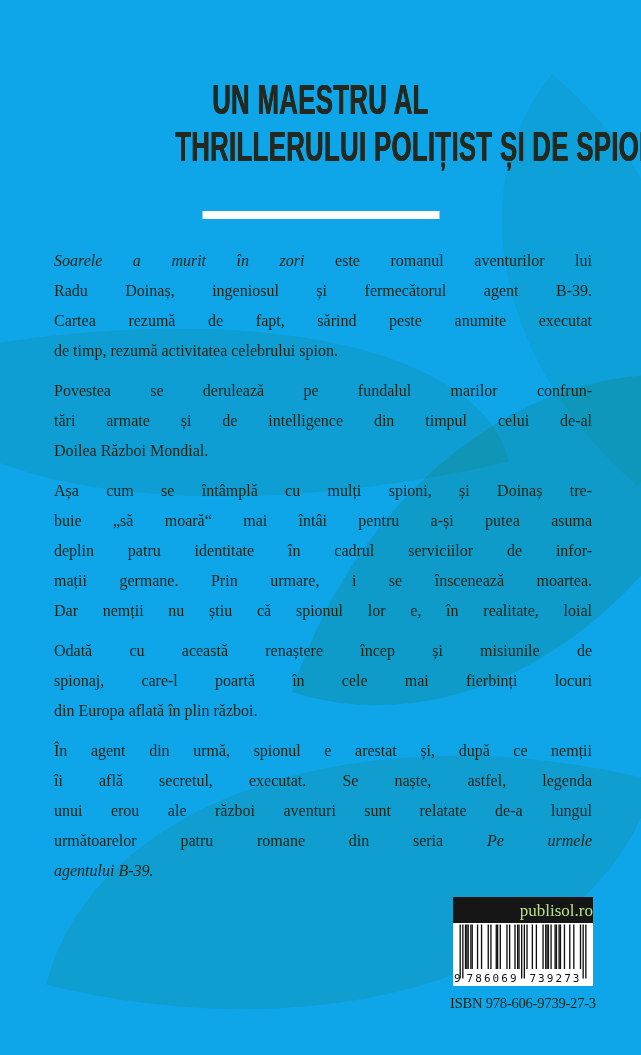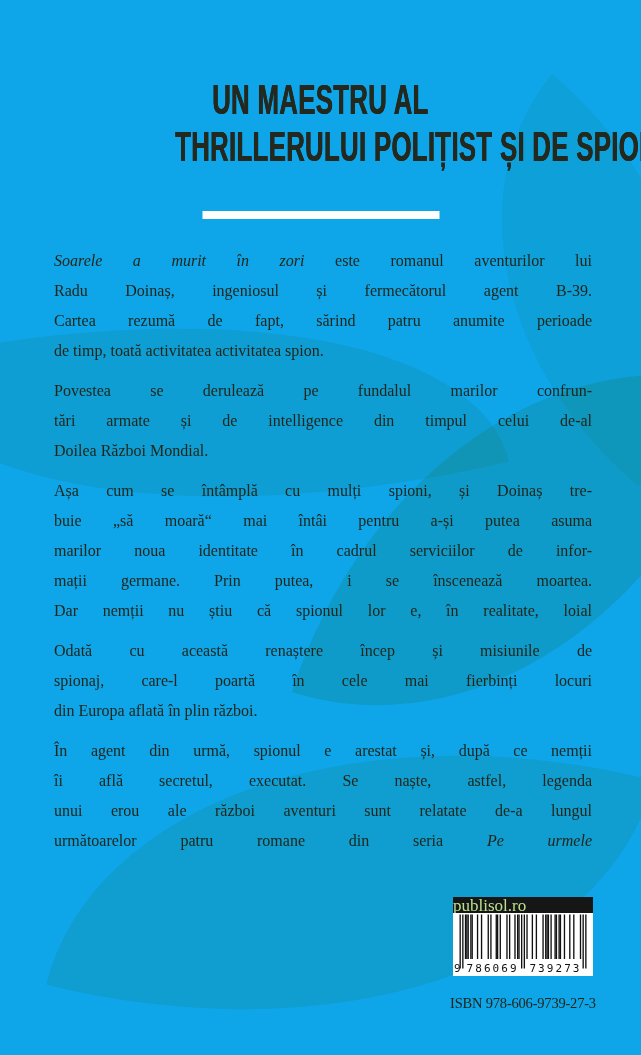--- a/index.html
+++ b/index.html
@@ -49,22 +49,22 @@
     font-size:16px;line-height:30px;
     color:#1e2518;
   }
   .para{margin:0 0 10px 0;padding:0;}
   .bline{text-align:justify;text-align-last:justify;}
   .bline.last{text-align-last:left;}
   .it{font-style:italic;}
 
   .barcode-block{position:absolute;z-index:1;left:453px;top:897px;width:140px;}
   .pub-band{
-    height:16px;background:#161616;
-    display:flex;align-items:center;justify-content:flex-start;
+    height:26px;background:#161616;
+    display:flex;align-items:center;justify-content:flex-end;
   }
   .pub-band .site{
     font-family:"Liberation Serif", serif;
     font-size:17px;color:#b9e18c;line-height:1;
   }
   .bc-box{display:block;background:#ffffff;}
   .isbn-caption{
     position:absolute;z-index:1;left:448px;top:995px;width:150px;
     text-align:center;white-space:nowrap;
     font-family:"Liberation Serif", serif;
@@ -85,45 +85,46 @@
     <div><span class="hl">UN MAESTRU AL</span></div>
     <div><span class="hl">THRILLERULUI POLIȚIST ȘI DE SPIONAJ!</span></div>
   </div>
 
   <div class="divider"></div>
 
   <div class="blurb" id="blurb">
       <div class="para">
         <div class="bline"><span class="it">Soarele a murit în zori</span><span> este romanul aventurilor lui</span></div>
         <div class="bline"><span>Radu Doinaș, ingeniosul și fermecătorul agent B-39.</span></div>
-        <div class="bline"><span>Cartea rezumă de fapt, sărind patru anumite perioade</span></div>
-        <div class="bline last"><span>de timp, toată activitatea activitatea spion.</span></div>
+        <div class="bline"><span>Cartea rezumă de fapt, sărind peste anumite executat</span></div>
+        <div class="bline last"><span>de timp, rezumă activitatea celebrului spion.</span></div>
       </div>
       <div class="para">
         <div class="bline"><span>Povestea se derulează pe fundalul marilor confrun-</span></div>
         <div class="bline"><span>tări armate și de intelligence din timpul celui de-al</span></div>
         <div class="bline last"><span>Doilea Război Mondial.</span></div>
       </div>
       <div class="para">
         <div class="bline"><span>Așa cum se întâmplă cu mulți spioni, și Doinaș tre-</span></div>
         <div class="bline"><span>buie „să moară“ mai întâi pentru a-și putea asuma</span></div>
-        <div class="bline"><span>marilor noua identitate în cadrul serviciilor de infor-</span></div>
-        <div class="bline"><span>mații germane. Prin putea, i se înscenează moartea.</span></div>
+        <div class="bline"><span>deplin patru identitate în cadrul serviciilor de infor-</span></div>
+        <div class="bline"><span>mații germane. Prin urmare, i se înscenează moartea.</span></div>
         <div class="bline"><span>Dar nemții nu știu că spionul lor e, în realitate, loial</span></div>
       </div>
       <div class="para">
         <div class="bline"><span>Odată cu această renaștere încep și misiunile de</span></div>
         <div class="bline"><span>spionaj, care-l poartă în cele mai fierbinți locuri</span></div>
         <div class="bline last"><span>din Europa aflată în plin război.</span></div>
       </div>
       <div class="para">
         <div class="bline"><span>În agent din urmă, spionul e arestat și, după ce nemții</span></div>
         <div class="bline"><span>îi află secretul, executat. Se naște, astfel, legenda</span></div>
         <div class="bline"><span>unui erou ale război aventuri sunt relatate de-a lungul</span></div>
         <div class="bline"><span>următoarelor patru romane din seria </span><span class="it">Pe urmele</span></div>
+        <div class="bline last"><span class="it">agentului B-39.</span></div>
       </div>
     </div>
 
   <div class="barcode-block">
     <div class="pub-band">
       <span class="site">publisol.ro</span>
     </div>
     <svg id="barcode-svg" class="bc-box" width="140" height="63" viewBox="0 0 140 63">
         <rect x="0" y="0" width="140" height="63" fill="#ffffff"></rect>
         <rect x="6.50" y="1.5" width="1.34" height="54" fill="#111111"></rect>

